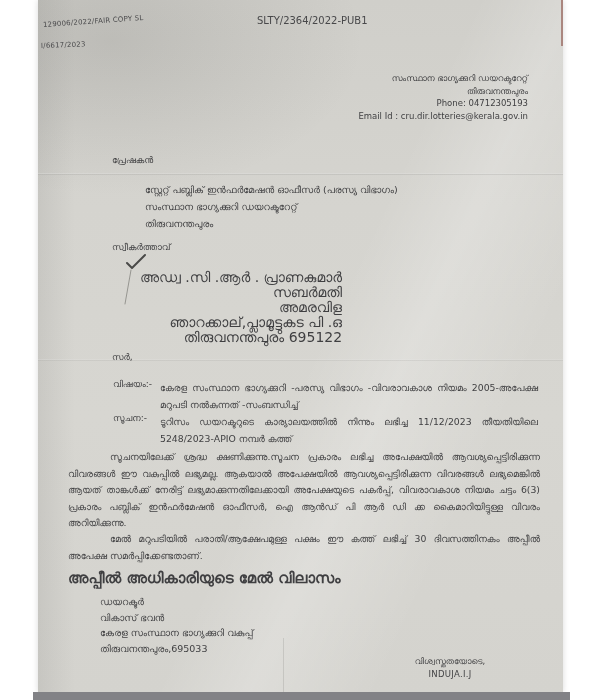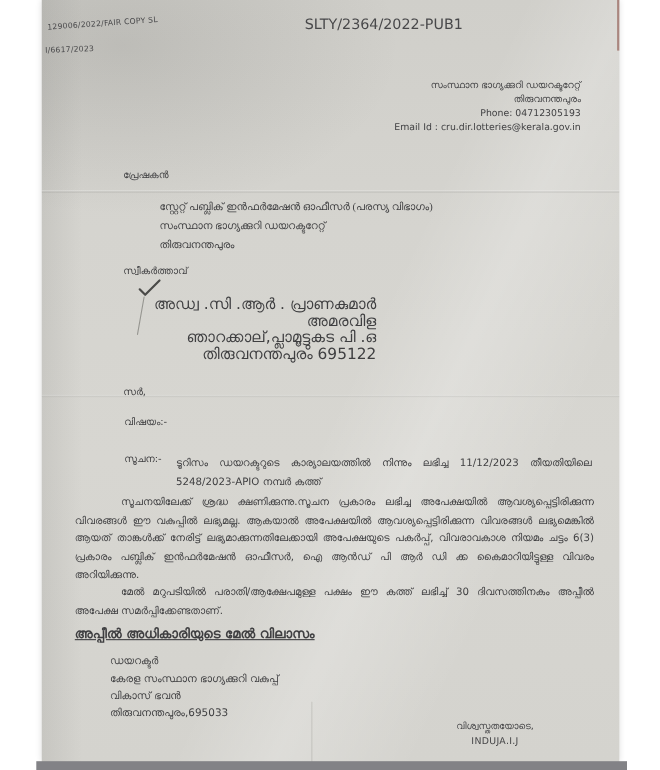--- a/index.html
+++ b/index.html
@@ -23,43 +23,43 @@
   .fold{position:absolute;left:0;width:100%;height:2px;}
   .fold1{top:173px;background:linear-gradient(180deg, rgba(255,255,255,0.35), rgba(100,100,95,0.22));}
   .fold2{top:359px;background:linear-gradient(180deg, rgba(255,255,255,0.28), rgba(100,100,95,0.16));}
   .vcrease{position:absolute;left:245px;top:638px;width:1px;height:55px;background:rgba(100,100,95,0.18);}
   .paper-edge-mark{position:absolute;right:0;top:0;width:2px;height:46px;background:#9a6a62;opacity:0.75;}
   .bottom-strip{position:absolute;left:33px;top:692px;width:537px;height:8px;background:#828286;}
 
   .stamp{position:absolute;font-size:7px;color:#4a4a4c;letter-spacing:0.2px;white-space:nowrap;}
   .stamp1{left:5px;top:21px;transform:rotate(-4deg);transform-origin:left center;}
   .stamp2{left:3px;top:42px;transform:rotate(-2deg);transform-origin:left center;}
-  .file-number{position:absolute;left:219px;top:15px;font-size:13px;color:#48484a;white-space:nowrap;margin-left:20px;}
+  .file-number{position:absolute;left:219px;top:15px;font-size:10px;color:#48484a;white-space:nowrap;}
 
   .letterhead{position:absolute;right:35px;top:72px;text-align:right;font-size:8.5px;line-height:12.7px;color:#414143;white-space:nowrap;}
 
   .label{position:absolute;font-size:9px;white-space:nowrap;}
   .sender-label{left:74px;top:155px;}
-  .sender-block{position:absolute;left:107px;top:181px;font-size:9.5px;line-height:17px;white-space:nowrap;font-family:Liberation Serif, serif;}
+  .sender-block{position:absolute;left:107px;top:181px;font-size:9.5px;line-height:17px;white-space:nowrap;}
   .recipient-label{left:74px;top:242px;}
   .recipient-block{position:absolute;left:102px;top:270px;font-size:14px;line-height:15px;white-space:nowrap;text-align:right;}
   .checkmark{position:absolute;left:83px;top:250px;}
   .salutation{left:74px;top:352px;}
 
   .row-label{position:absolute;left:75px;font-size:9px;white-space:nowrap;}
   .subject-label{top:379px;}
   .subject-text{position:absolute;left:122px;top:379px;width:378px;font-size:9.3px;line-height:17px;text-align:justify;text-align-last:left;}
   .reference-label{top:413px;text-align:right;}
   .reference-text{position:absolute;left:122px;top:413px;width:378px;font-size:9.3px;line-height:17px;text-align:justify;text-align-last:left;}
 
   .para{position:absolute;left:30px;width:472px;font-size:9.3px;line-height:16.5px;text-align:justify;text-align-last:left;text-indent:42px;}
   .para1{top:449px;}
   .para2{top:531px;}
 
-  .appeal-heading{position:absolute;left:30px;top:569px;font-size:12px;font-weight:bold;text-decoration:underline;white-space:nowrap;}
+  .appeal-heading{position:absolute;left:30px;top:569px;font-size:15px;font-weight:bold;white-space:nowrap;}
   .appeal-address{position:absolute;left:62px;top:594px;font-size:9.5px;line-height:15.5px;white-space:nowrap;}
 
   .closing{position:absolute;right:38px;top:655px;width:150px;text-align:center;font-size:8.5px;line-height:13px;color:#454547;}
   .closing .name{letter-spacing:0.3px;}
 </style>
 </head>
 <body>
 
 <div class="photo">
 
@@ -92,41 +92,43 @@
 
     <div class="checkmark">
       <svg width="26" height="56" viewBox="0 0 26 56" xmlns="http://www.w3.org/2000/svg">
         <path d="M6 13 L11 18 L24 5" fill="none" stroke="#4a4a48" stroke-width="2" stroke-linecap="round" stroke-linejoin="round"></path>
         <path d="M10 20 L4 54" fill="none" stroke="#6a6a66" stroke-width="1" stroke-linecap="round" opacity="0.6"></path>
       </svg>
     </div>
 
     <div class="recipient-block">
       <div>അഡ്വ .സി .ആർ . പ്രാണകുമാർ</div>
+      <div>സബർമതി</div>
       <div>അമരവിള</div>
       <div>ഞാറക്കാല്,പ്ലാമൂട്ടുകട പി .ഒ</div>
       <div>തിരുവനന്തപുരം 695122</div>
     </div>
 
     <div class="label salutation">സർ,</div>
 
     <div class="row-label subject-label">വിഷയം:-</div>
+    <div class="subject-text">കേരള സംസ്ഥാന ഭാഗ്യക്കുറി -പരസ്യ വിഭാഗം -വിവരാവകാശ നിയമം 2005-അപേക്ഷ മറുപടി നൽകുന്നത് -സംബന്ധിച്ച്</div>
 
     <div class="row-label reference-label">സൂചന:-</div>
     <div class="reference-text">ടൂറിസം ഡയറക്ടറുടെ കാര്യാലയത്തിൽ നിന്നും ലഭിച്ച 11/12/2023 തീയതിയിലെ 5248/2023-APIO നമ്പർ കത്ത്</div>
 
     <div class="para para1">സൂചനയിലേക്ക് ശ്രദ്ധ ക്ഷണിക്കുന്നു.സൂചന പ്രകാരം ലഭിച്ച അപേക്ഷയിൽ ആവശ്യപ്പെട്ടിരിക്കുന്ന വിവരങ്ങൾ ഈ വകുപ്പിൽ ലഭ്യമല്ല. ആകയാൽ അപേക്ഷയിൽ ആവശ്യപ്പെട്ടിരിക്കുന്ന വിവരങ്ങൾ ലഭ്യമെങ്കിൽ ആയത് താങ്കൾക്ക് നേരിട്ട് ലഭ്യമാക്കുന്നതിലേക്കായി അപേക്ഷയുടെ പകർപ്പ്, വിവരാവകാശ നിയമം ചട്ടം 6(3) പ്രകാരം പബ്ലിക് ഇൻഫർമേഷൻ ഓഫീസർ, ഐ ആൻഡ് പി ആർ ഡി ക്ക കൈമാറിയിട്ടുള്ള വിവരം അറിയിക്കുന്നു.</div>
     <div class="para para2">മേൽ മറുപടിയിൽ പരാതി/ആക്ഷേപമുള്ള പക്ഷം ഈ കത്ത് ലഭിച്ച് 30 ദിവസത്തിനകം അപ്പീൽ അപേക്ഷ സമർപ്പിക്കേണ്ടതാണ്.</div>
 
     <div class="appeal-heading">അപ്പീൽ അധികാരിയുടെ മേൽ വിലാസം</div>
 
     <div class="appeal-address">
       <div>ഡയറക്ടർ</div>
+      <div>വികാസ് ഭവൻ</div>
       <div>കേരള സംസ്ഥാന ഭാഗ്യക്കുറി വകുപ്പ്</div>
-      <div>വികാസ് ഭവൻ</div>
       <div>തിരുവനന്തപുരം,695033</div>
     </div>
 
     <div class="closing">
       <div>വിശ്വസ്തതയോടെ,</div>
       <div class="name">INDUJA.I.J</div>
     </div>
 
   </div>
 

